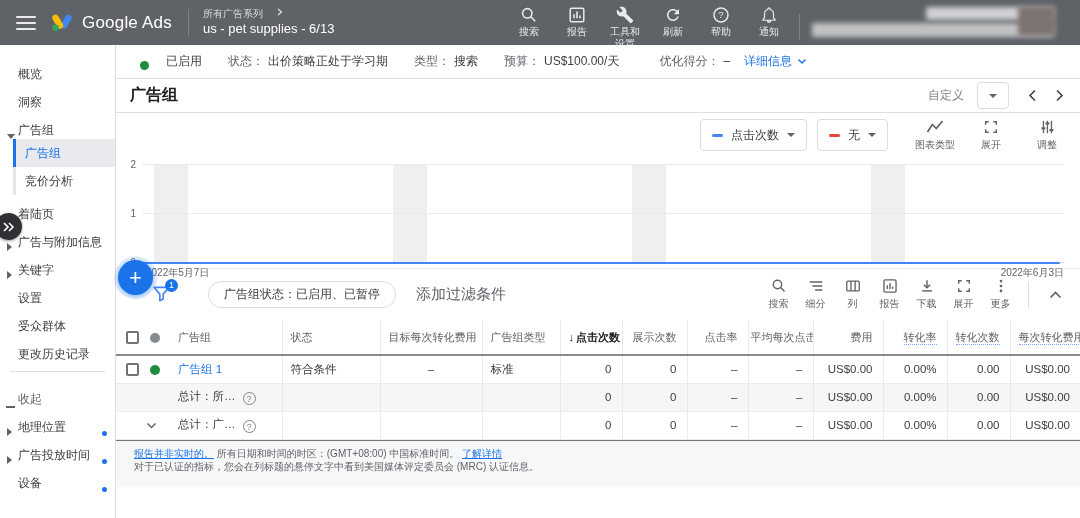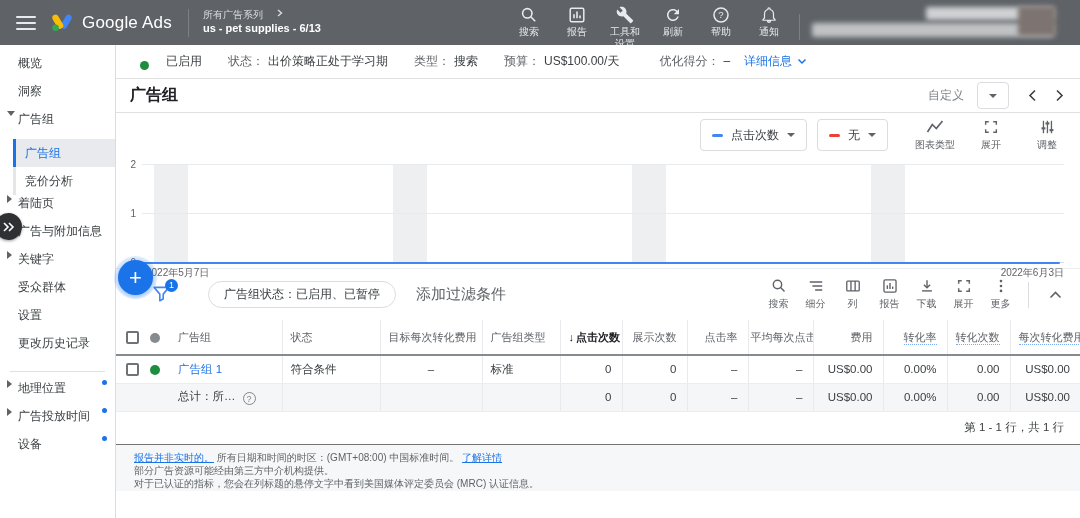--- a/index.html
+++ b/index.html
@@ -9,35 +9,35 @@
 
   
   .topbar{position:absolute;top:0;left:0;right:0;height:45px;background:#5f6368;display:flex;align-items:center;color:#fff;z-index:40}
   .hamburger{width:20px;height:14px;margin:0 14px 0 16px;display:flex;flex-direction:column;justify-content:space-between;cursor:pointer}
   .hamburger i{display:block;height:2px;background:#e8eaed;border-radius:1px}
   .brand{display:flex;align-items:center;gap:8px}
   .brand-name{font-size:17px;color:#fff;letter-spacing:.2px}
   .tb-div{width:1px;height:28px;background:#7d8084;margin:0 14px 0 16px}
   .bc{display:flex;flex-direction:column;justify-content:center;line-height:1.25}
   .bc-top{font-size:10px;color:#dadce0;display:flex;align-items:flex-start;gap:13px}
-  .bc-cur{font-size:11px;color:#fff;font-weight:700}
+  .bc-cur{font-size:13px;color:#fff;font-weight:400}
   .tb-actions{margin-left:auto;display:flex;align-items:flex-start;gap:4px;height:45px;padding-top:6px}
   .tb-action{width:44px;display:flex;flex-direction:column;align-items:center;gap:2px;color:#e8eaed;cursor:pointer;overflow:hidden;height:39px}
   .tb-action svg{flex:0 0 auto}
   .tb-action .lbl{font-size:10px;color:#e8eaed;text-align:center;line-height:1.15;width:36px}
   .tb-sep{width:1px;height:26px;background:#7d8084;margin:8px 10px 0 8px}
   .account{position:relative;width:262px;height:45px;margin-right:8px}
   .account .b{position:absolute;border-radius:2px;filter:blur(2.5px)}
   .b1{left:116px;top:7px;width:128px;height:13px;background:#cfd1d3}
   .b2{left:2px;top:23px;width:242px;height:14px;background:#c0c2c4}
   .b3{left:208px;top:6px;width:38px;height:30px;background:#7d7471;filter:blur(4px)}
 
   
   .sidebar{position:absolute;top:45px;left:0;bottom:0;width:116px;background:#fff;border-right:1px solid #dadce0;padding-top:10px;z-index:10}
-  .sitem{height:28px;display:flex;align-items:flex-start;padding:0 8px 0 18px;font-size:12px;color:#3c4043;cursor:pointer;position:relative}
+  .sitem{height:28px;display:flex;align-items:flex-end;padding:0 8px 0 18px;font-size:12px;color:#3c4043;cursor:pointer;position:relative}
   .sitem .tri{position:absolute;left:7px}
   .tri-r{width:0;height:0;border-top:4px solid transparent;border-bottom:4px solid transparent;border-left:5px solid #5f6368}
   .tri-d{width:0;height:0;border-left:4px solid transparent;border-right:4px solid transparent;border-top:5px solid #5f6368}
   .minus{position:absolute;left:6px;width:9px;height:2px;background:#5f6368}
   .ssub{height:28px;margin-left:13px;border-left:3px solid #e4e6e8;display:flex;align-items:center;padding-left:9px;font-size:12px;color:#3c4043;cursor:pointer}
   .ssub.sel{border-left-color:#1a73e8;background:#e8eaed;color:#1a73e8}
   .sdiv{height:1px;background:#e0e0e0;margin:8px 10px 8px 10px}
   .newdot{width:5px;height:5px;border-radius:50%;background:#1a73e8;margin-left:auto}
   .nav-expand{position:absolute;left:-5px;top:213px;width:27px;height:27px;border-radius:50%;background:#2f3033;display:flex;align-items:center;justify-content:center;box-shadow:0 1px 3px rgba(0,0,0,.4);cursor:pointer;z-index:30}
 
@@ -225,29 +225,33 @@
     </div>
     <div class="sitem">
       <span class="tri tri-r"></span>
       <span>广告与附加信息</span>
     </div>
     <div class="sitem">
       <span class="tri tri-r"></span>
       <span>关键字</span>
     </div>
     <div class="sitem">
+        <span>设置</span>
+      </div>
+    <div class="sitem">
         <span>受众群体</span>
       </div>
     <div class="sitem">
-        <span>设置</span>
-      </div>
-    <div class="sitem">
         <span>更改历史记录</span>
       </div>
     <div class="sdiv"></div>
+    <div class="sitem" style="color:#5f6368">
+      <span class="minus"></span>
+      <span>收起</span>
+    </div>
     <div class="sitem">
       <span class="tri tri-r"></span>
       <span>地理位置</span>
       <span class="newdot"></span>
     </div>
     <div class="sitem">
       <span class="tri tri-r"></span>
       <span>广告投放时间</span>
       <span class="newdot"></span>
     </div>
@@ -520,32 +524,50 @@
           <td class="vline"></td>
           <td class="vline num">0</td>
           <td class="vline num">0</td>
           <td class="vline num">–</td>
           <td class="vline num">–</td>
           <td class="vline num">US$0.00</td>
           <td class="vline num">0.00%</td>
           <td class="vline num">0.00</td>
           <td class="vline num">US$0.00</td>
         </tr>
+        <tr>
+          <td></td>
+          <td style="padding:0 0 0 4px">
+            <svg width="11" height="7" viewBox="0 0 11 7" style="display:inline">
+                <polyline points="1.5,1.5 5.5,5.5 9.5,1.5" fill="none" stroke="#5f6368" stroke-width="1.5"></polyline>
+              </svg>
+          </td>
+          <td><span class="totlabel">总计：广…</span><span class="help">?</span></td>
+          <td class="vline"></td>
+          <td class="vline"></td>
+          <td class="vline"></td>
+          <td class="vline num">0</td>
+          <td class="vline num">0</td>
+          <td class="vline num">–</td>
+          <td class="vline num">–</td>
+          <td class="vline num">US$0.00</td>
+          <td class="vline num">0.00%</td>
+          <td class="vline num">0.00</td>
+          <td class="vline num">US$0.00</td>
+        </tr>
       </tbody>
     </table>
 
-    <div class="pagination">第 1 - 1 行，共 1 行</div>
 
     <footer class="notes">
       <div>
         <a>报告并非实时的。</a>
         <span>所有日期和时间的时区：(GMT+08:00) 中国标准时间。</span>
         <a>了解详情</a>
       </div>
-      <div>部分广告资源可能经由第三方中介机构提供。</div>
       <div>对于已认证的指标，您会在列标题的悬停文字中看到美国媒体评定委员会 (MRC) 认证信息。</div>
     </footer>
   </main>
 
   <div class="fab">
       <span>+</span>
     </div>
 
 </div>
 

